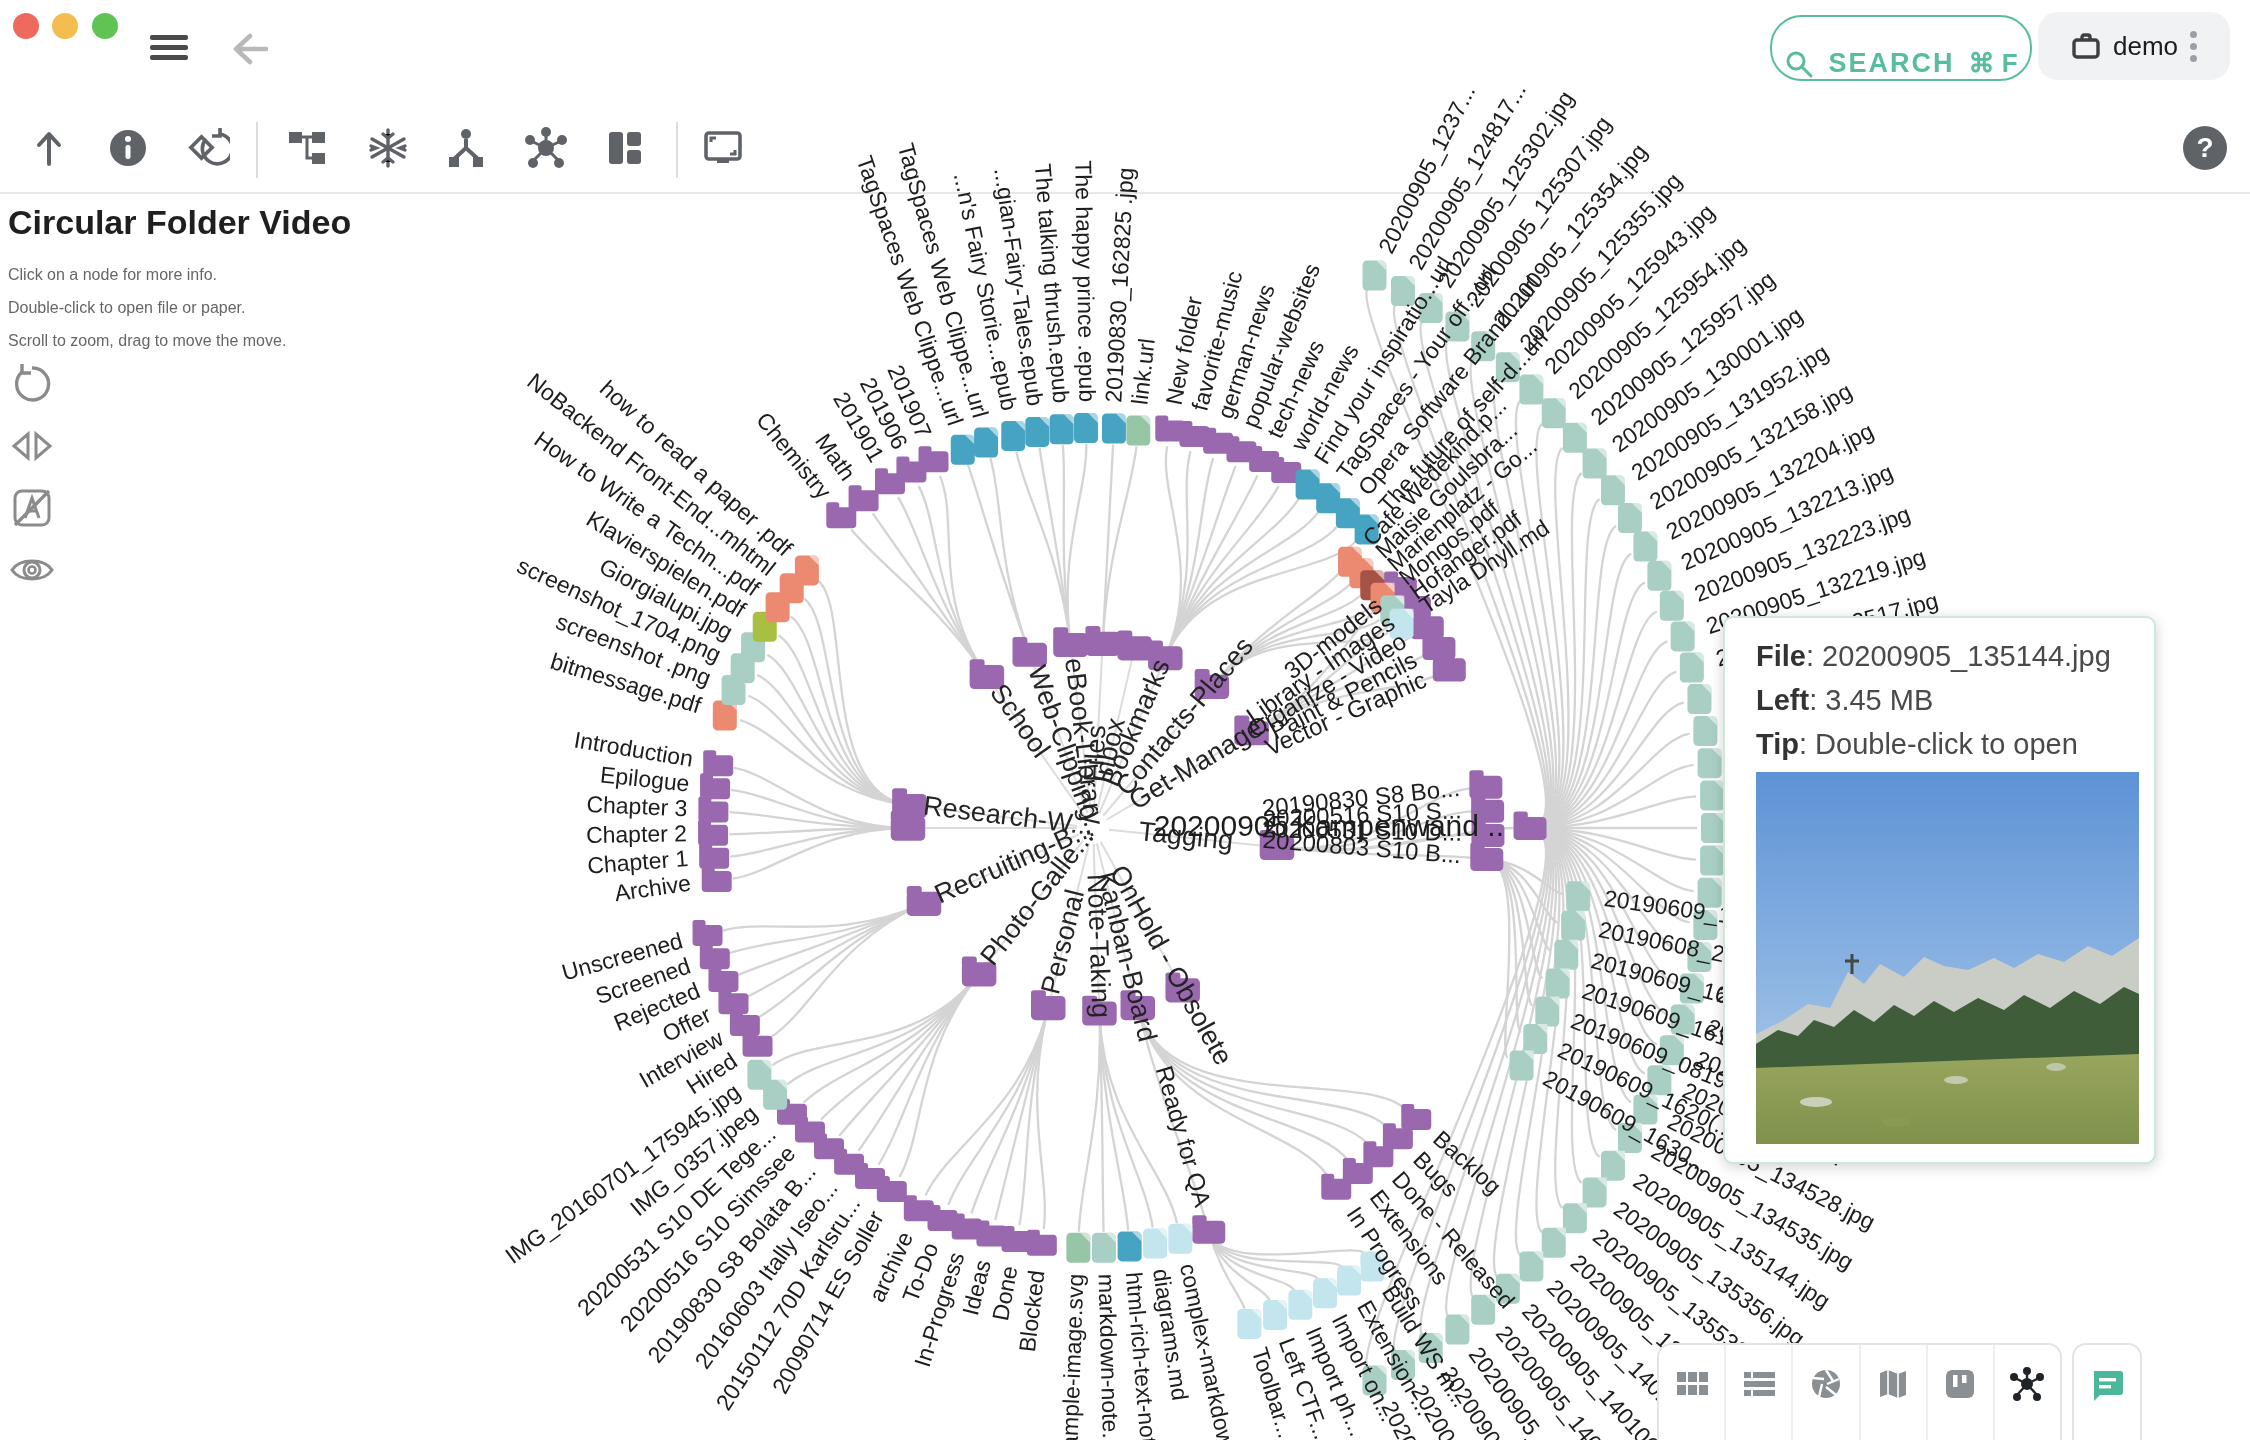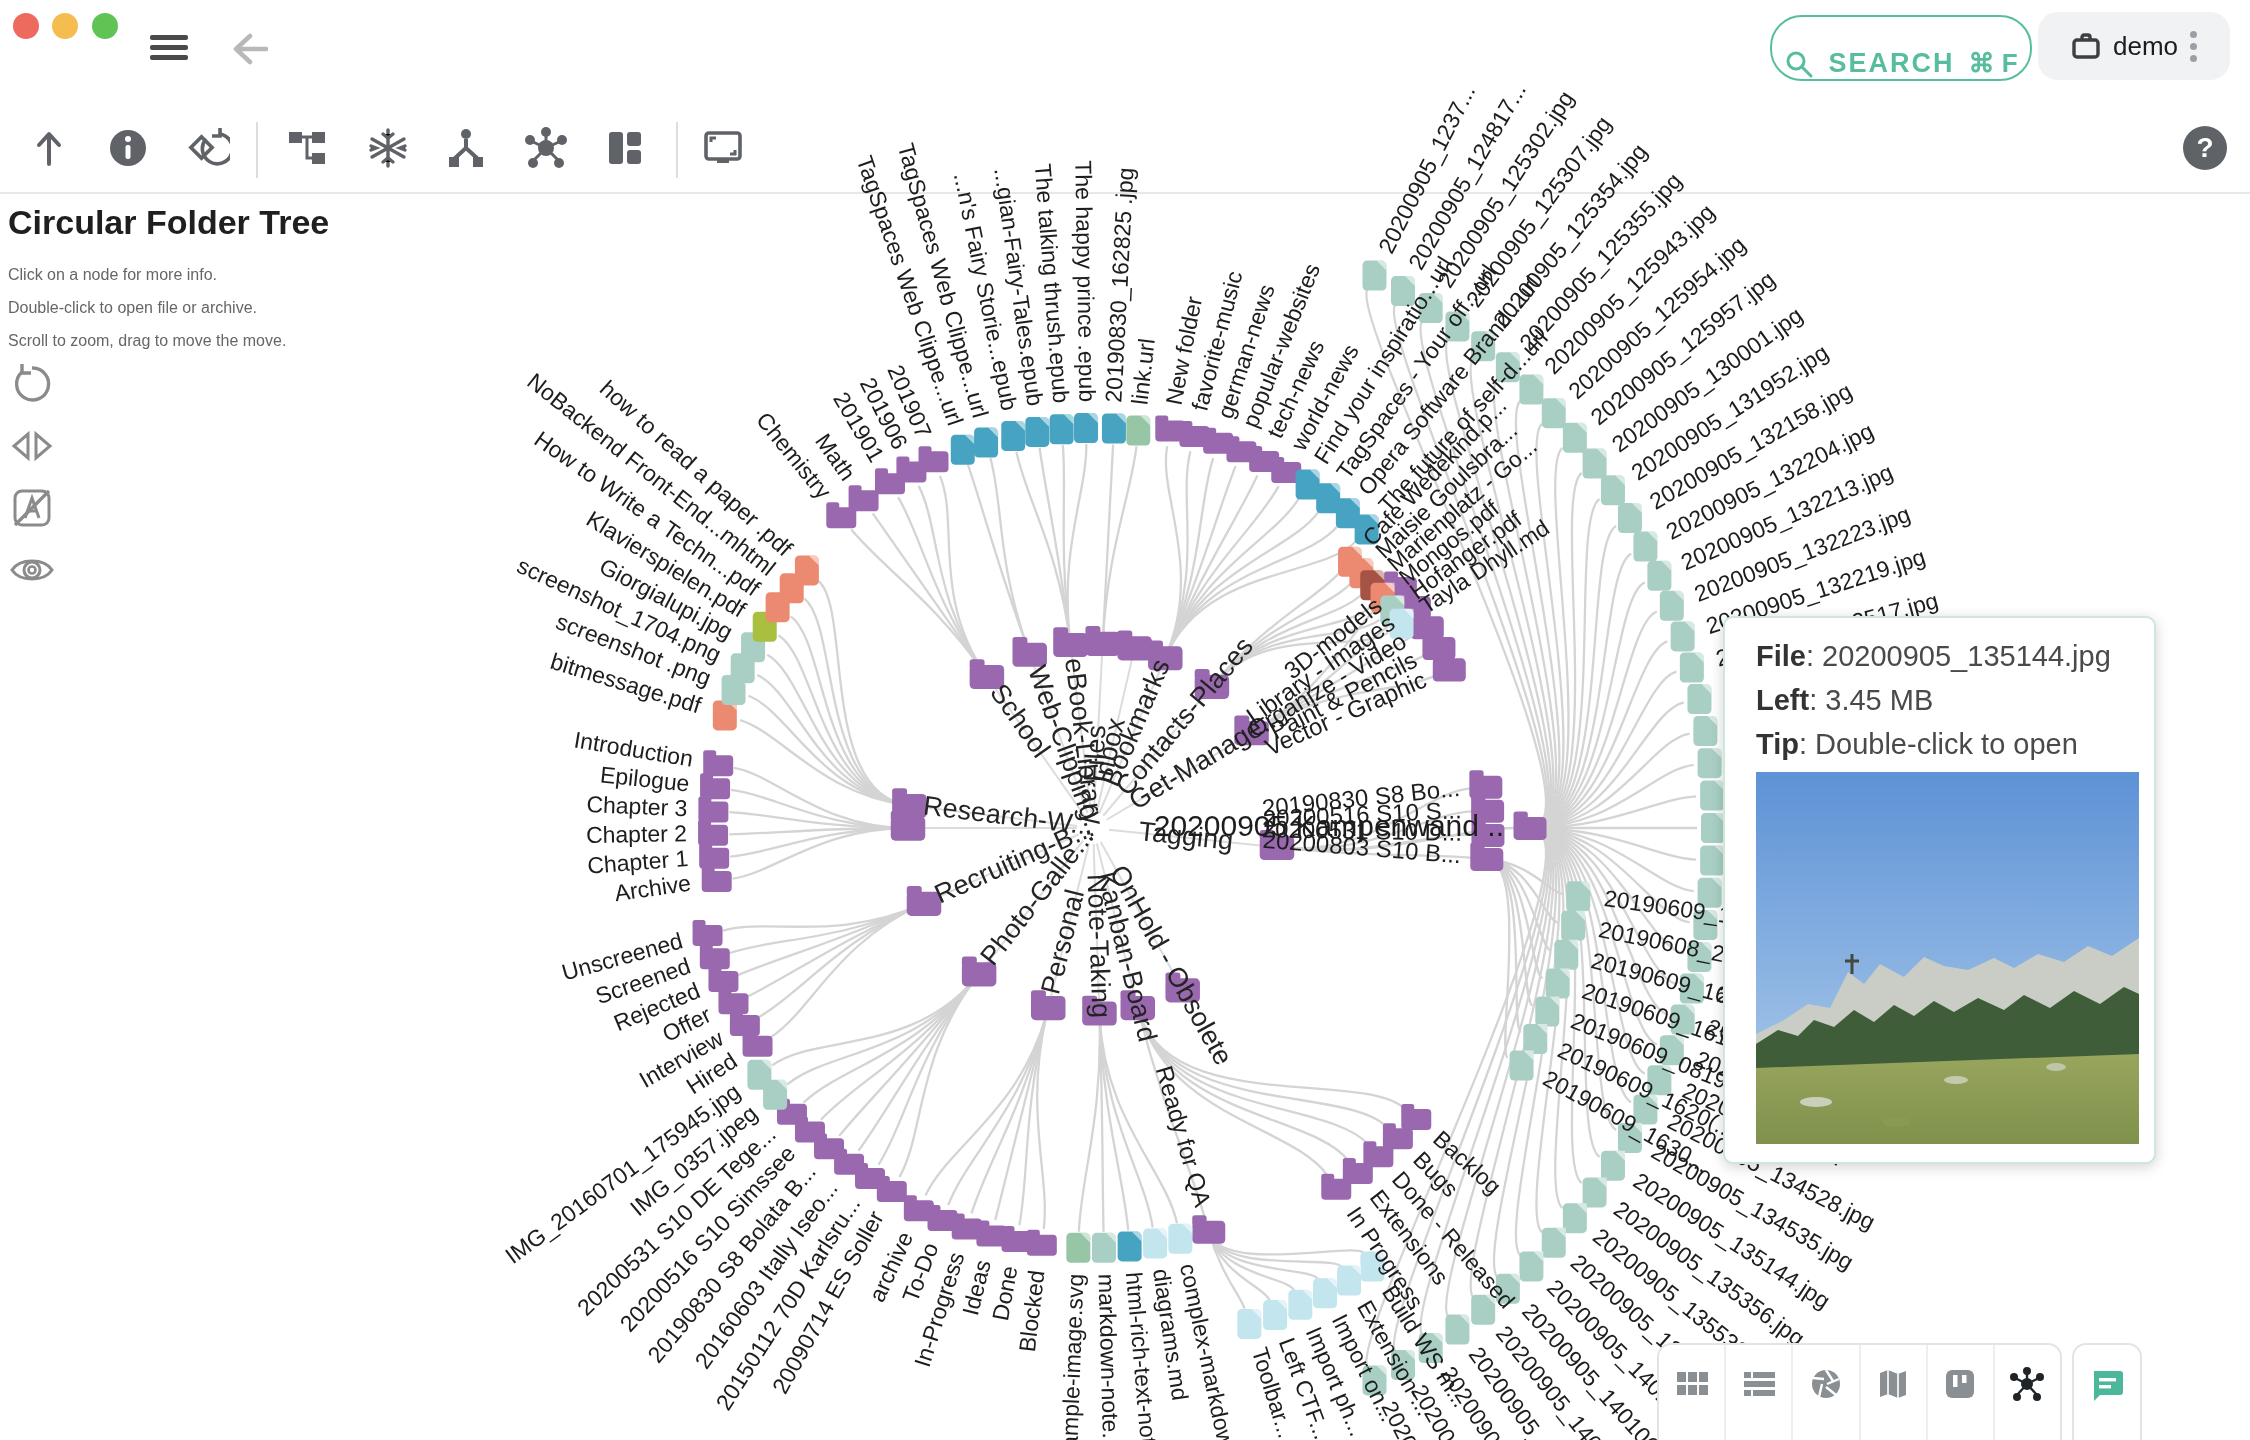--- a/index.html
+++ b/index.html
@@ -139,24 +139,24 @@
 </svg>
 <div class="vdiv" style="left:676px"></div>
 <svg class="tb-icon" style="left:701px" viewBox="0 0 44 44">
   <rect x="5" y="7" width="34" height="26" rx="3" fill="none" stroke="#5f6368" stroke-width="3.6"></rect>
   <path d="M10 16 v-4 h5 M34 24 v4 h-5" stroke="#5f6368" stroke-width="3" fill="none"></path>
   <rect x="16" y="33" width="12" height="4" fill="#5f6368"></rect>
 </svg>
 <div class="help-btn">?</div>
 <div class="hdr-divider"></div>
 
-<div class="panel-title">Circular Folder Tree</div>
+<div class="panel-title">Circular Folder Video</div>
 <div class="panel-instr">
   <div>Click on a node for more info.</div>
-  <div>Double-click to open file or archive.</div>
+  <div>Double-click to open file or paper.</div>
   <div>Scroll to zoom, drag to move the move.</div>
 </div>
 
 <svg class="side-icon" style="top:362px" viewBox="0 0 44 44">
   <path d="M12 10 a 16 16 0 1 0 10 -4" fill="none" stroke="#8b8b8b" stroke-width="3.4"></path>
   <path d="M12 2 v9 h9" fill="none" stroke="#8b8b8b" stroke-width="3.4"></path>
 </svg>
 <svg class="side-icon" style="top:424px" viewBox="0 0 44 44">
   <path d="M18 10 L18 34 L4 22 Z" fill="none" stroke="#8b8b8b" stroke-width="3"></path>
   <path d="M26 10 L26 34 L40 22 Z" fill="none" stroke="#8b8b8b" stroke-width="3"></path>

